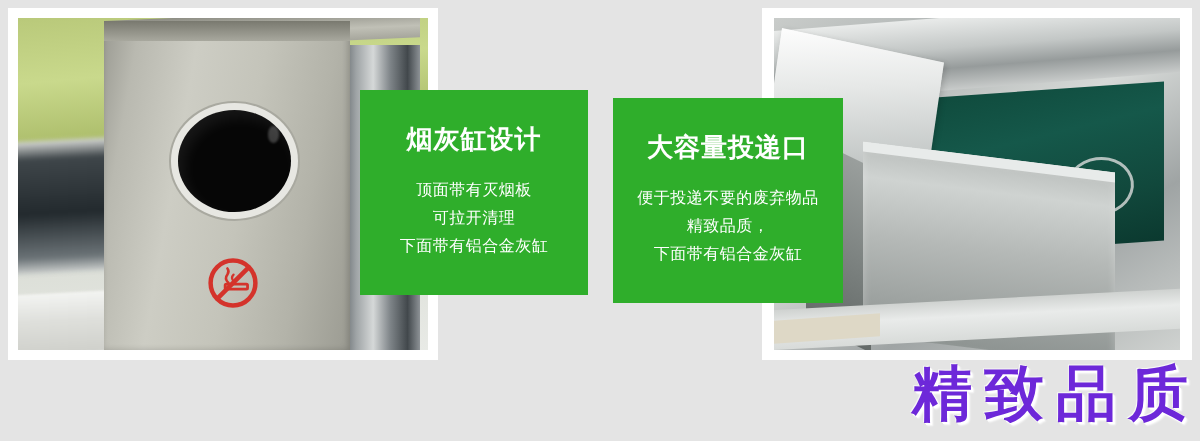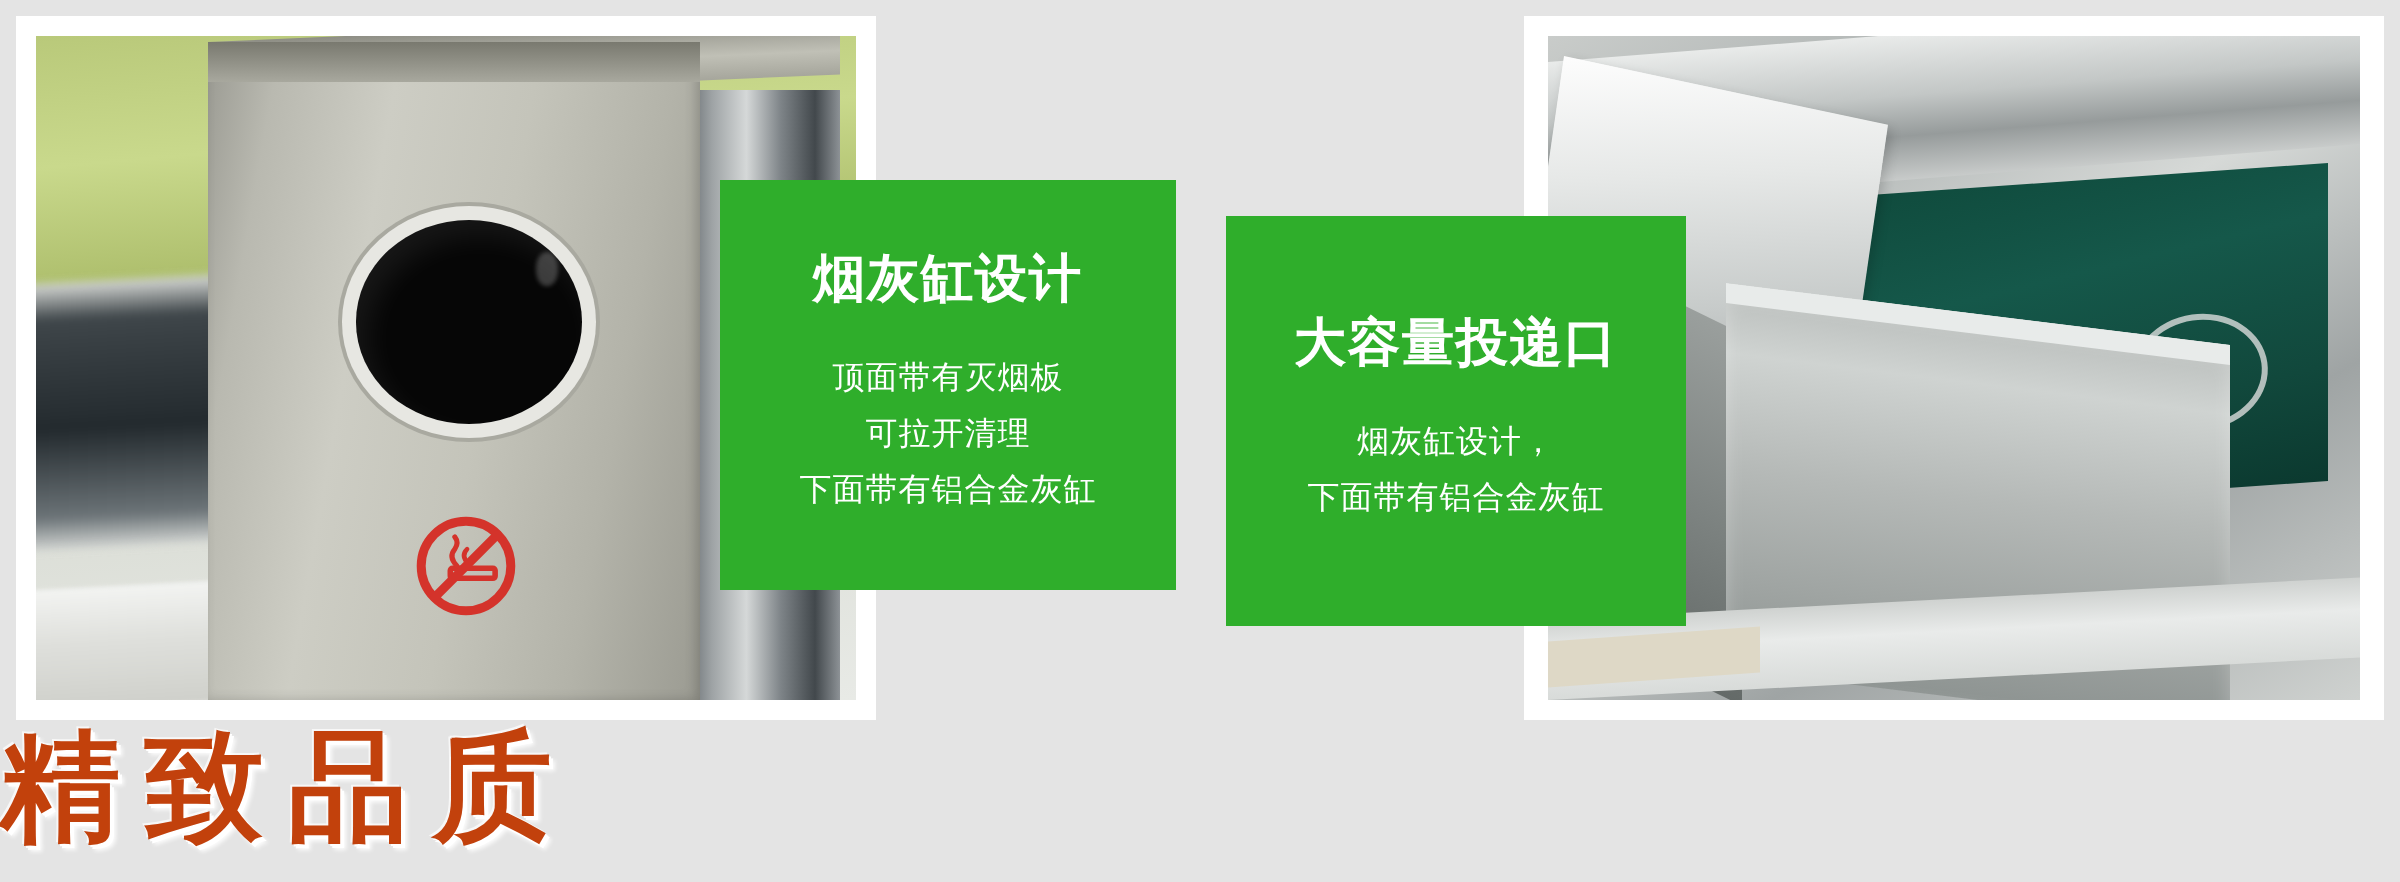--- a/index.html
+++ b/index.html
@@ -222,21 +222,21 @@
     box-sizing: border-box;
     background: #2fae2b;
     color: #ffffff;
     text-align: center;
     display: flex;
     flex-direction: column;
     align-items: center;
     justify-content: center;
   }
   .feature-panel.p1 { left: 360px; top: 90px; width: 228px; height: 205px; }
-  .feature-panel.p2 { left: 613px; top: 108px; width: 230px; height: 205px; }
+  .feature-panel.p2 { left: 613px; top: 98px; width: 230px; height: 205px; }
 
   .panel-title {
     font-size: 26px;
     font-weight: bold;
     letter-spacing: 1px;
     line-height: 1.15;
     margin: 0 0 21px 0;
     white-space: nowrap;
   }
   .panel-lines {
@@ -246,25 +246,25 @@
     letter-spacing: .5px;
   }
   .panel-lines div { white-space: nowrap; }
 
   
   .headline {
     position: absolute;
     left: 0;
     top: 356px;
     width: 1200px;
-    text-align: left;
+    text-align: right;
     font-size: 60px;
     font-weight: bold;
     letter-spacing: 12px;
-    color: #c2410c;
+    color: #6d28d9;
     text-shadow:
       1px 1px 0 #ffffff,
       2px 2px 0 #ffffff,
       3px 3px 2px rgba(255,255,255,.9),
       -1px -1px 0 rgba(255,255,255,.7);
     line-height: 76px;
   }
 </style>
 </head>
 <body>
@@ -312,20 +312,21 @@
     <div class="panel-lines">
       <div>顶面带有灭烟板</div>
       <div>可拉开清理</div>
       <div>下面带有铝合金灰缸</div>
     </div>
   </div>
 
   <div class="feature-panel p2">
     <div class="panel-title">大容量投递口</div>
     <div class="panel-lines">
-      <div>烟灰缸设计，</div>
+      <div>便于投递不要的废弃物品</div>
+      <div>精致品质，</div>
       <div>下面带有铝合金灰缸</div>
     </div>
   </div>
 
   <div class="headline">精致品质</div>
 
 </div>
 
 </body></html>

